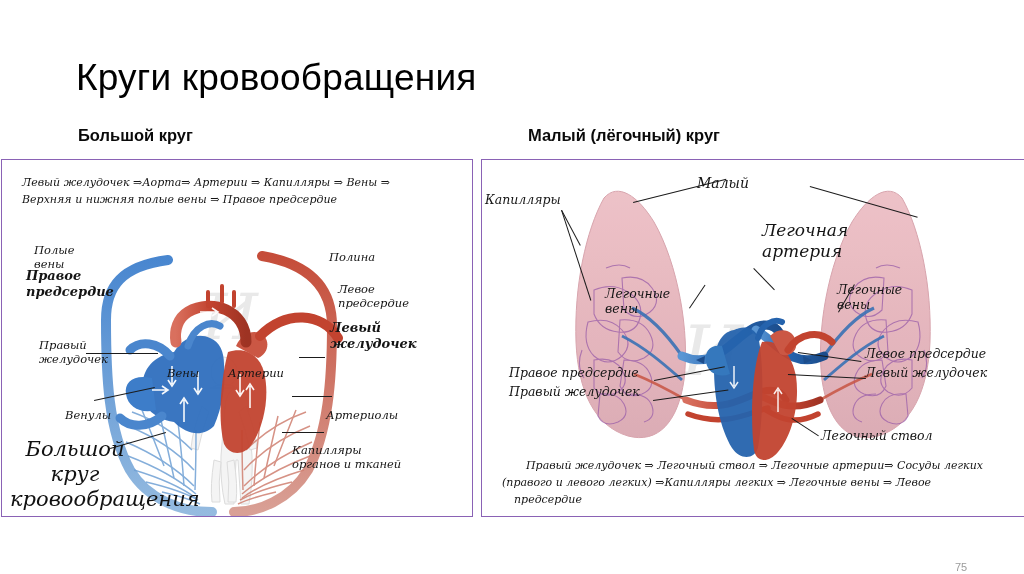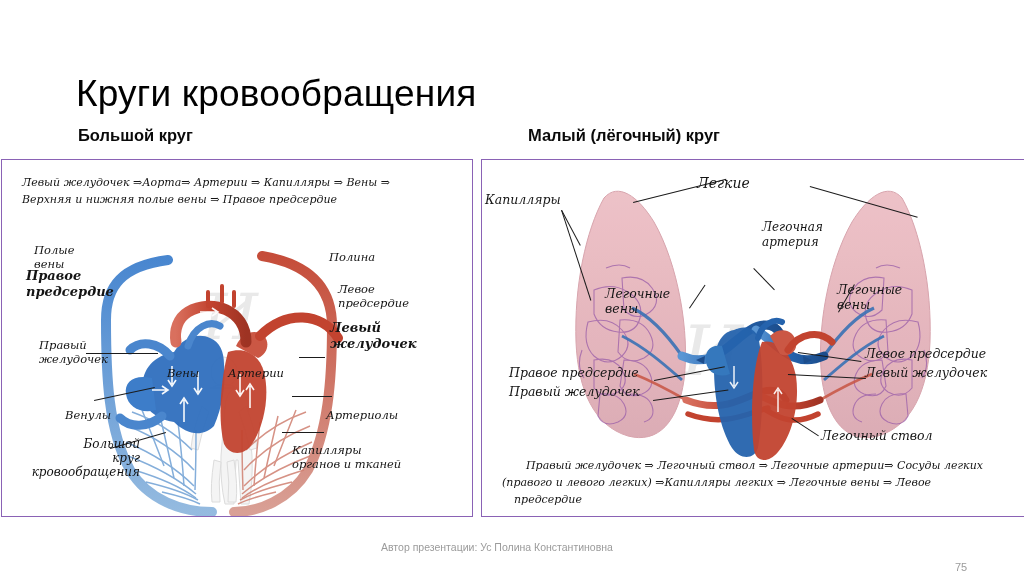--- a/index.html
+++ b/index.html
@@ -7,21 +7,21 @@
     width:1024px;height:574px;background:#ffffff;
     font-family:"Liberation Sans", sans-serif;
     overflow:hidden;position:relative;
   }
   .slide{position:absolute;inset:0;}
 
   
   .title{
     position:absolute;left:76px;top:57px;
     font-size:37px;font-weight:400;color:#000;
-    letter-spacing:0.2px;white-space:nowrap;margin-top:16px;
+    letter-spacing:0.2px;white-space:nowrap;
   }
 
   
   .subtitle{
     position:absolute;font-size:16.5px;font-weight:bold;color:#0a0a0a;
     white-space:nowrap;
   }
   .sub-left{left:78px;top:126px;}
   .sub-right{left:528px;top:126px;}
 
@@ -42,22 +42,22 @@
   }
   .lbl.b{font-weight:bold;}
   .flow{
     position:absolute;color:#141414;
     font-family:"DejaVu Serif", serif;
     font-style:italic;font-size:11px;line-height:1.55;
   }
   .big-title-lbl{
     position:absolute;color:#111;
     font-family:"DejaVu Serif", serif;
-    font-style:italic;font-size:12px;line-height:1.18;
-    text-align:right;white-space:pre-line;
+    font-style:italic;font-size:21px;line-height:1.18;
+    text-align:center;white-space:pre-line;
   }
 
   
   .ln{position:absolute;background:#1b1b1b;height:1px;transform-origin:0 0;}
 
   
   .footer-text{
     position:absolute;left:381px;top:541px;
     font-size:10.5px;color:#9b9b9b;
   }
@@ -327,34 +327,33 @@
     <div class="ln" style="left:272px;top:108px;width:30px;transform:rotate(46deg);"></div>
     <div class="ln" style="left:207px;top:148px;width:28px;transform:rotate(-56deg);"></div>
     <div class="ln" style="left:356px;top:152px;width:32px;transform:rotate(-60deg);"></div>
     <div class="ln" style="left:316px;top:192px;width:64px;transform:rotate(8deg);"></div>
     <div class="ln" style="left:306px;top:214px;width:78px;transform:rotate(3deg);"></div>
     <div class="ln" style="left:172px;top:220px;width:72px;transform:rotate(-11deg);"></div>
     <div class="ln" style="left:171px;top:240px;width:76px;transform:rotate(-8deg);"></div>
     <div class="ln" style="left:310px;top:258px;width:32px;transform:rotate(33deg);"></div>
 
     <div class="lbl" style="left:3px;top:32px;font-size:12.5px;">Капилляры</div>
-    <div class="lbl" style="left:215px;top:15px;font-size:14px;">Легкие</div>
-    <div class="lbl" style="left:280px;top:60px;font-size:12px;">Легочная
+    <div class="lbl" style="left:215px;top:15px;font-size:14px;">Малый</div>
+    <div class="lbl" style="left:280px;top:60px;font-size:17px;">Легочная
 артерия</div>
     <div class="lbl" style="left:123px;top:126px;font-size:12.5px;">Легочные
 вены</div>
     <div class="lbl" style="left:355px;top:122px;font-size:12.5px;">Легочные
 вены</div>
     <div class="lbl" style="left:383px;top:186px;font-size:12.5px;">Левое предсердие</div>
     <div class="lbl" style="left:383px;top:205px;font-size:12.5px;">Левый желудочек</div>
     <div class="lbl" style="left:27px;top:205px;font-size:12.5px;">Правое предсердие</div>
     <div class="lbl" style="left:27px;top:224px;font-size:12.5px;">Правый желудочек</div>
     <div class="lbl" style="left:339px;top:268px;font-size:12.5px;">Легочный ствол</div>
 
     <div class="flow" style="left:44px;top:297px;">Правый желудочек ⇒ Легочный ствол ⇒ Легочные артерии⇒ Сосуды легких</div>
     <div class="flow" style="left:20px;top:314px;">(правого и левого легких) ⇒Капилляры легких ⇒  Легочные вены  ⇒   Левое</div>
     <div class="flow" style="left:32px;top:331px;">предсердие</div>
   </div>
 
-  <div class="footer-text">Автор презентации: Ус Полина Константиновна</div>
   <div class="footer-page">75</div>
 
 </div>
 
 </body></html>

